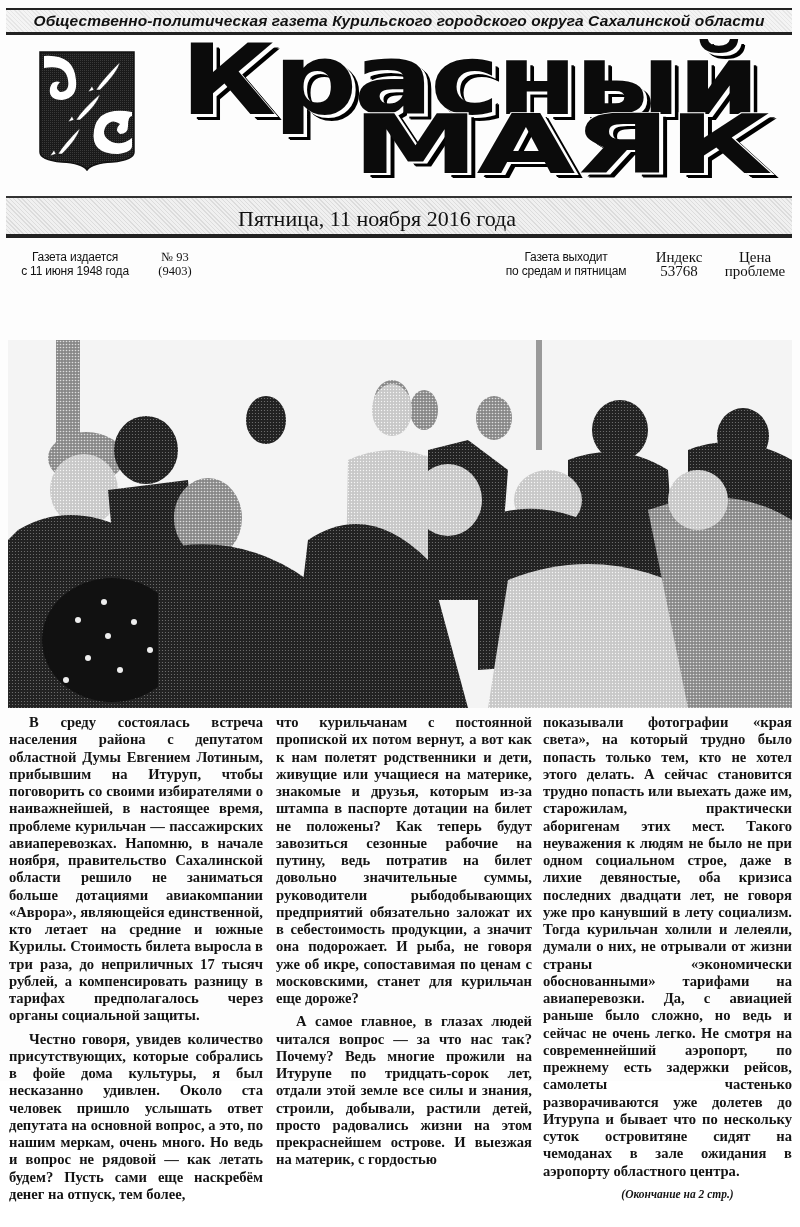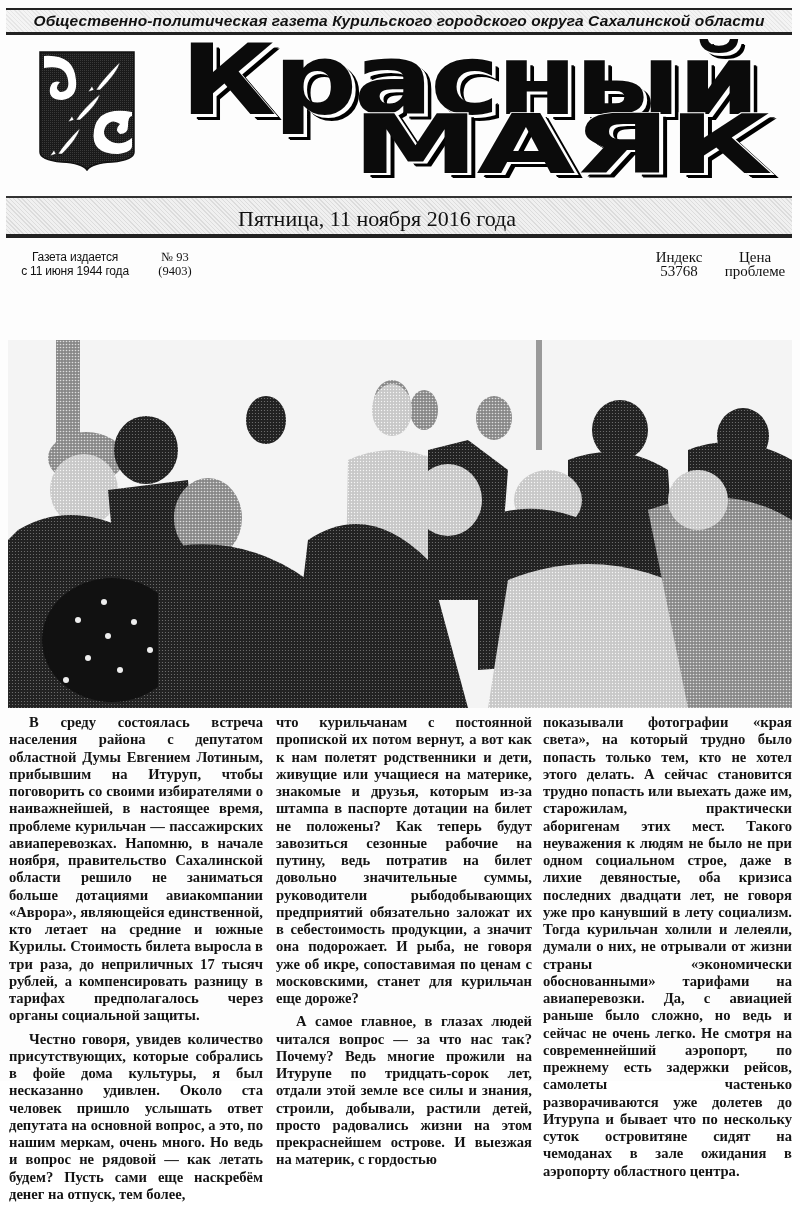--- a/index.html
+++ b/index.html
@@ -108,27 +108,31 @@
       <path d="M18 104 l-6 2 l4 -6 Z"></path>
     </g>
   </svg>
 
   <div class="masthead mast-1">Красный</div>
   <div class="masthead mast-2">МАЯК</div>
 
   <div class="info-band">
     <div class="info-cell sans-narrow" style="left:14px; width:110px;">
       <div>Газета издается</div>
-      <div>с 11 июня 1944 года</div>
+      <div>с 11 июня 1948 года</div>
     </div>
     <div class="info-cell serif-bold" style="left:146px; width:46px; font-size:12.5px;">
       <div>№ 93</div>
       <div>(9403)</div>
     </div>
     <div class="date serif-bold">Пятница, 11 ноября 2016 года</div>
+    <div class="info-cell sans-narrow" style="left:480px; width:160px;">
+      <div>Газета  выходит</div>
+      <div>по средам  и  пятницам</div>
+    </div>
     <div class="info-cell serif-small" style="left:648px; width:50px;">
       <div>Индекс</div>
       <div>53768</div>
     </div>
     <div class="info-cell serif-small" style="left:716px; width:66px;">
       <div>Цена</div>
       <div>проблеме</div>
     </div>
   </div>
 
@@ -206,15 +210,16 @@
     <p>Честно говоря, увидев количество присутствующих, которые собрались в фойе дома культуры, я был несказанно удивлен. Около ста человек пришло услышать ответ депутата на основной вопрос, а это, по нашим меркам, очень много. Но ведь и вопрос не рядовой — как летать будем? Пусть сами еще наскребём денег на отпуск, тем более,</p>
   </div>
 
   <div class="col col-2">
     <p class="cont">что курильчанам с постоянной пропиской их потом вернут, а вот как к нам полетят родственники и дети, живущие или учащиеся на материке, знакомые и друзья, которым из-за штампа в паспорте дотации на билет не положены? Как теперь будут завозиться сезонные рабочие на путину, ведь потратив на билет довольно значительные суммы, руководители рыбодобывающих предприятий обязательно заложат их в себестоимость продукции, а значит она подорожает. И рыба, не говоря уже об икре, сопоставимая по ценам с московскими, станет для курильчан еще дороже?</p>
     <p>А самое главное, в глазах людей читался вопрос — за что нас так? Почему? Ведь многие прожили на Итурупе по тридцать-сорок лет, отдали этой земле все силы и знания, строили, добывали, растили детей, просто радовались жизни на этом прекраснейшем острове. И выезжая на материк, с гордостью</p>
   </div>
 
   <div class="col col-3">
     <p class="cont">показывали фотографии «края света», на который трудно было попасть только тем, кто не хотел этого делать. А сейчас становится трудно попасть или выехать даже им, старожилам, практически аборигенам этих мест. Такого неуважения к людям не было не при одном социальном строе, даже в лихие девяностые, оба кризиса последних двадцати лет, не говоря уже про канувший в лету социализм. Тогда курильчан холили и лелеяли, думали о них, не отрывали от жизни страны «экономически обоснованными» тарифами на авиаперевозки. Да, с авиацией раньше было сложно, но ведь и сейчас не очень легко. Не смотря на современнейший аэропорт, по прежнему есть задержки рейсов, самолеты частенько разворачиваются уже долетев до Итурупа и бывает что по нескольку суток островитяне сидят на чемоданах в зале ожидания в аэропорту областного центра.</p>
+    <p class="continued">(Окончание на 2 стр.)</p>
   </div>
 
 </div>
 
 </body></html>

